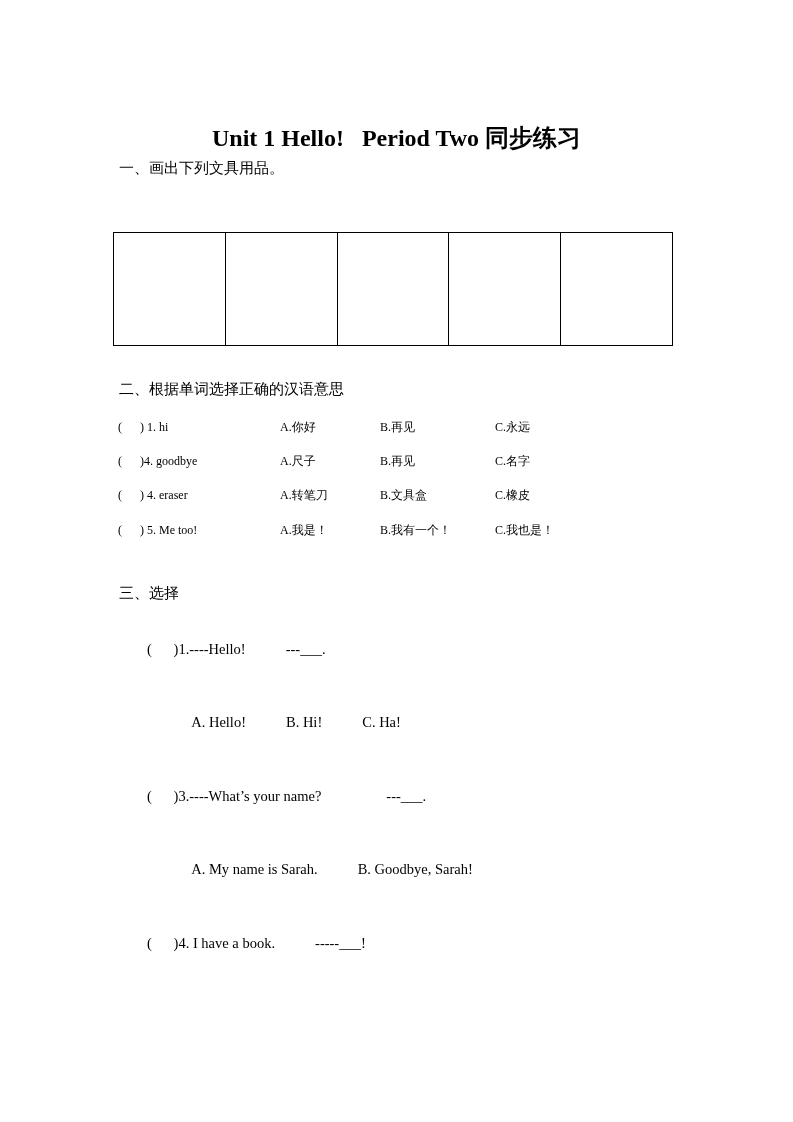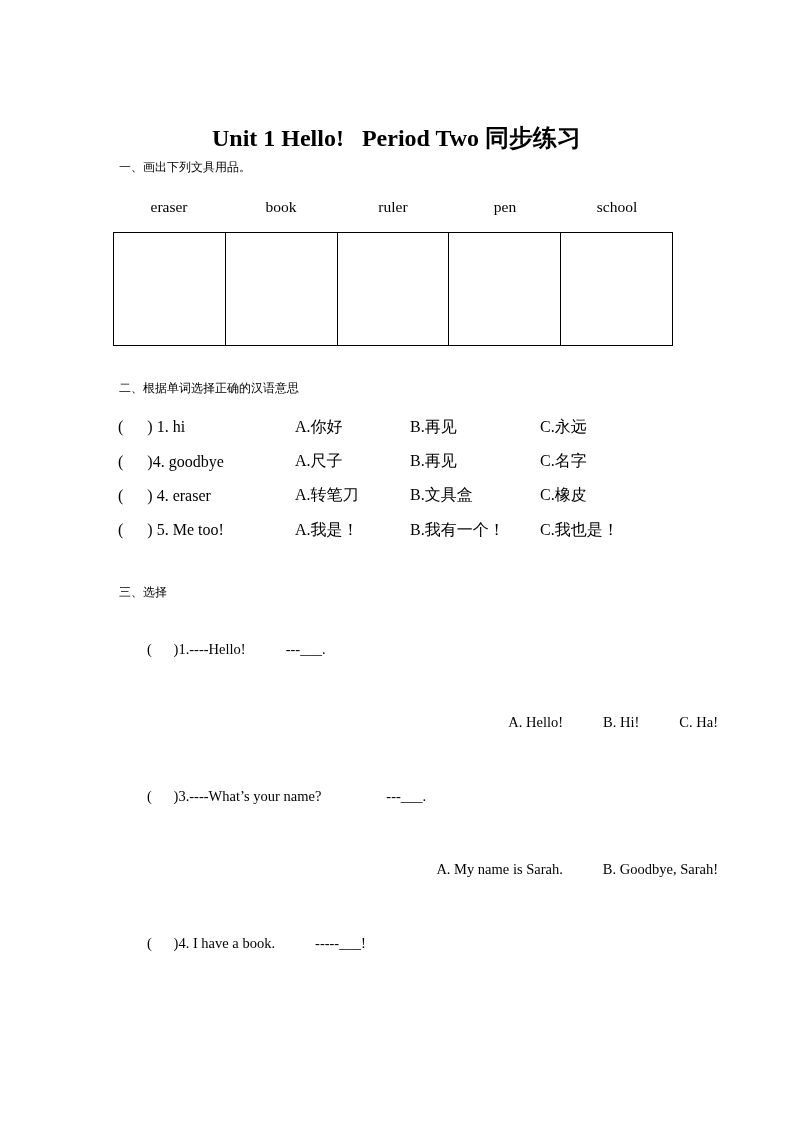--- a/index.html
+++ b/index.html
@@ -18,21 +18,21 @@
     left: 0;
     width: 100%;
     text-align: center;
     font-size: 24px;
     font-weight: bold;
     white-space: pre;
   }
   .sec-heading {
     position: absolute;
     left: 119px;
-    font-size: 12px;
+    font-size: 15px;
     white-space: pre;
   }
   .s1-heading { top: 159px; }
   .s2-heading { top: 380px; }
   .s3-heading { top: 584px; }
 
   .words-row {
     position: absolute;
     top: 198px;
     left: 113px;
@@ -60,54 +60,46 @@
     position: absolute;
     top: 410px;
     left: 118px;
     width: 620px;
   }
   .s2-row {
     display: grid;
     grid-template-columns: 162px 100px 115px auto;
     align-items: center;
     height: 34.4px;
-    font-size: 16px;
+    font-size: 12px;
     white-space: pre;
-    gap: 15px;
   }
 
   .s3-items {
     position: absolute;
     top: 612px;
     left: 118px;
     width: 640px;
     font-size: 14.5px;
     line-height: 24.5px;
   }
   .s3-q { white-space: pre; }
   .q-spacer { display: inline-block; height: 1px; }
-  .s3-options { padding-left: 45px; white-space: pre; text-align: right; }
+  .s3-options { padding-left: 45px; white-space: pre; }
   .s3-options .opt { margin-right: 40px; }
 </style>
 </head>
 <body>
 
 <div class="page">
 
   <div class="title">Unit 1 Hello!   Period Two 同步练习</div>
 
   <div class="sec-heading s1-heading">一、画出下列文具用品。</div>
 
-  <div class="words-row">
-    <span>eraser</span>
-    <span>book</span>
-    <span>ruler</span>
-    <span>pen</span>
-    <span>school</span>
-  </div>
 
   <table class="draw-table">
     <tbody>
         <tr>
       <td></td>
       <td></td>
       <td></td>
       <td></td>
       <td></td>
     </tr>

